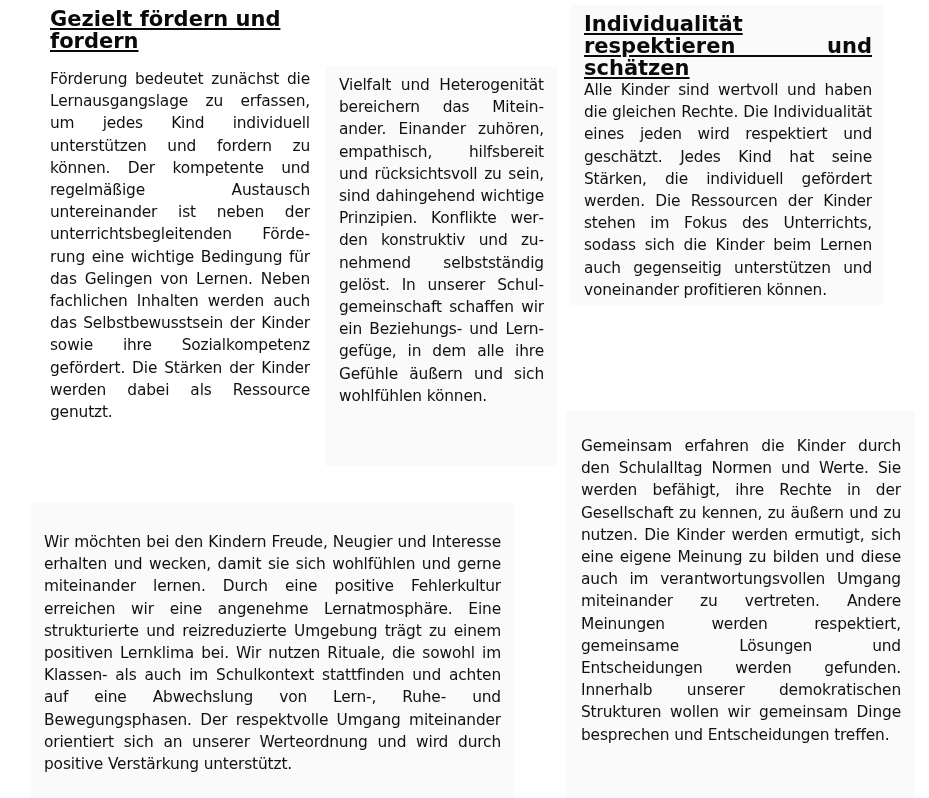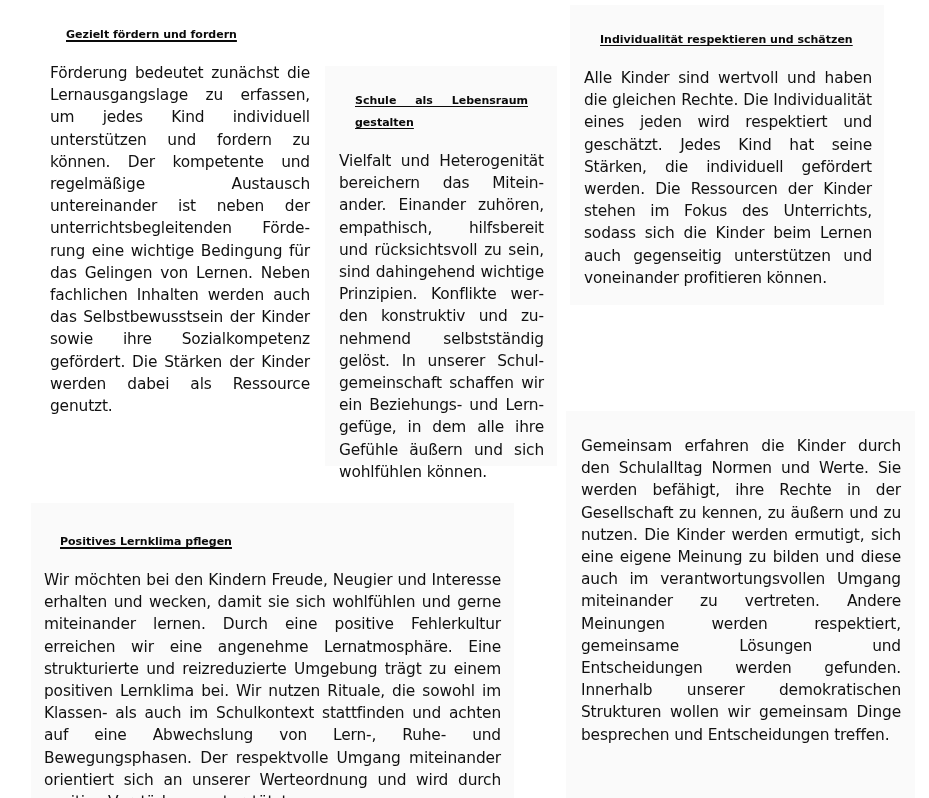--- a/index.html
+++ b/index.html
@@ -19,23 +19,23 @@
       position: absolute;
       box-sizing: border-box;
       background: #fafafa;
     }
     .box.plain { background: #ffffff; }
     .heading {
       font-weight: bold;
       text-decoration: underline;
       text-underline-offset: 2px;
       text-decoration-thickness: 1.5px;
-      font-size: 11px;
+      font-size: 21px;
       line-height: 22px;
-      margin: 16px;
+      margin: 0;
       color: #0a0a0a;
     }
     .heading.justify { text-align: justify; text-align-last: left; text-decoration: underline; }
     .body-text {
       font-size: 15.4px;
       line-height: 22.2px;
       text-align: justify;
       margin: 0;
       hyphens: manual;
       letter-spacing: -0.15px;
@@ -51,29 +51,27 @@
   </style>
 </head>
 <body>
 
 <div id="box1" class="box plain">
   <h2 class="heading">Gezielt fördern und fordern</h2>
   <p class="body-text gap">Förderung bedeutet zunächst die Lernausgangslage zu erfassen, um jedes Kind individuell unterstützen und fordern zu können. Der kompetente und regelmäßige Austausch untereinander ist neben der unterrichtsbegleitenden Förde­rung eine wichtige Bedingung für das Gelingen von Lernen. Neben fachlichen Inhalten werden auch das Selbstbewusstsein der Kinder sowie ihre Sozialkompetenz gefördert. Die Stärken der Kinder werden dabei als Ressource genutzt.</p>
 </div>
 
 <div id="box2" class="box">
-  <h2 class="heading justify">Schule als Lebensraum gestalten</h2>
   <p class="body-text">Vielfalt und Heterogenität bereichern das Mitein­ander. Einander zuhören, empathisch, hilfsbereit und rücksichtsvoll zu sein, sind dahingehend wichtige Prinzipien. Konflikte wer­den konstruktiv und zu­nehmend selbstständig gelöst. In unserer Schul­gemeinschaft schaffen wir ein Beziehungs- und Lern­gefüge, in dem alle ihre Gefühle äußern und sich wohlfühlen können.</p>
 </div>
 
 <div id="box3" class="box">
   <h2 class="heading justify">Individualität respektieren und schätzen</h2>
   <p class="body-text">Alle Kinder sind wertvoll und haben die gleichen Rechte. Die Individualität eines jeden wird respektiert und geschätzt. Jedes Kind hat seine Stärken, die individuell gefördert werden. Die Ressourcen der Kinder stehen im Fokus des Unterrichts, sodass sich die Kinder beim Lernen auch gegenseitig unterstützen und voneinander profitieren können.</p>
 </div>
 
 <div id="box4" class="box">
-  <h2 class="heading">Positives Lernklima pflegen</h2>
   <p class="body-text gap">Wir möchten bei den Kindern Freude, Neugier und Interesse erhalten und wecken, damit sie sich wohlfühlen und gerne miteinander lernen. Durch eine positive Fehlerkultur erreichen wir eine angenehme Lernatmosphäre. Eine strukturierte und reizreduzierte Umgebung trägt zu einem positiven Lernklima bei. Wir nutzen Rituale, die sowohl im Klassen- als auch im Schulkontext stattfinden und achten auf eine Abwechslung von Lern-, Ruhe- und Bewegungsphasen. Der respektvolle Umgang miteinander orientiert sich an unserer Werteordnung und wird durch positive Verstärkung unterstützt.</p>
 </div>
 
 <div id="box5" class="box">
   <p class="body-text gap">Gemeinsam erfahren die Kinder durch den Schulalltag Normen und Werte. Sie werden befähigt, ihre Rechte in der Gesellschaft zu kennen, zu äußern und zu nutzen. Die Kinder werden ermutigt, sich eine eigene Meinung zu bilden und diese auch im verantwortungsvollen Umgang mitein­ander zu vertreten. Andere Meinungen werden respektiert, gemeinsame Lösungen und Entscheidungen werden gefunden. Innerhalb unserer demokratischen Strukturen wollen wir gemeinsam Dinge besprechen und Entscheidungen treffen.</p>
 </div>
 
 </body></html>

